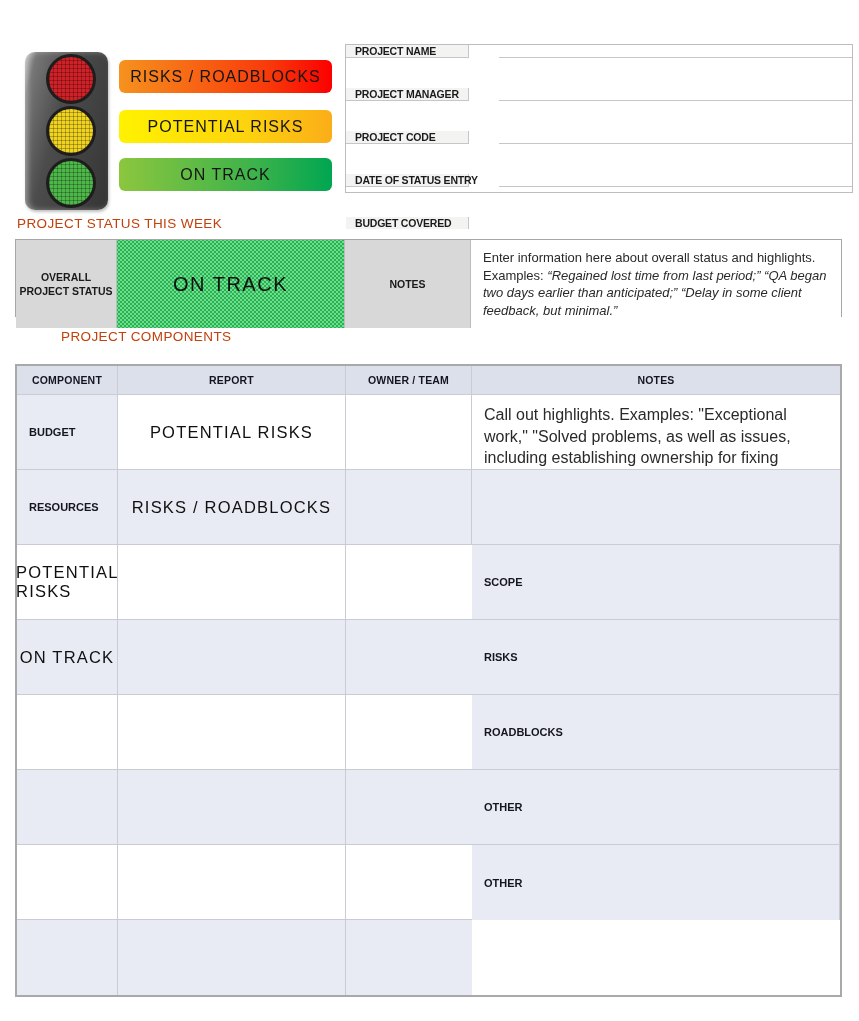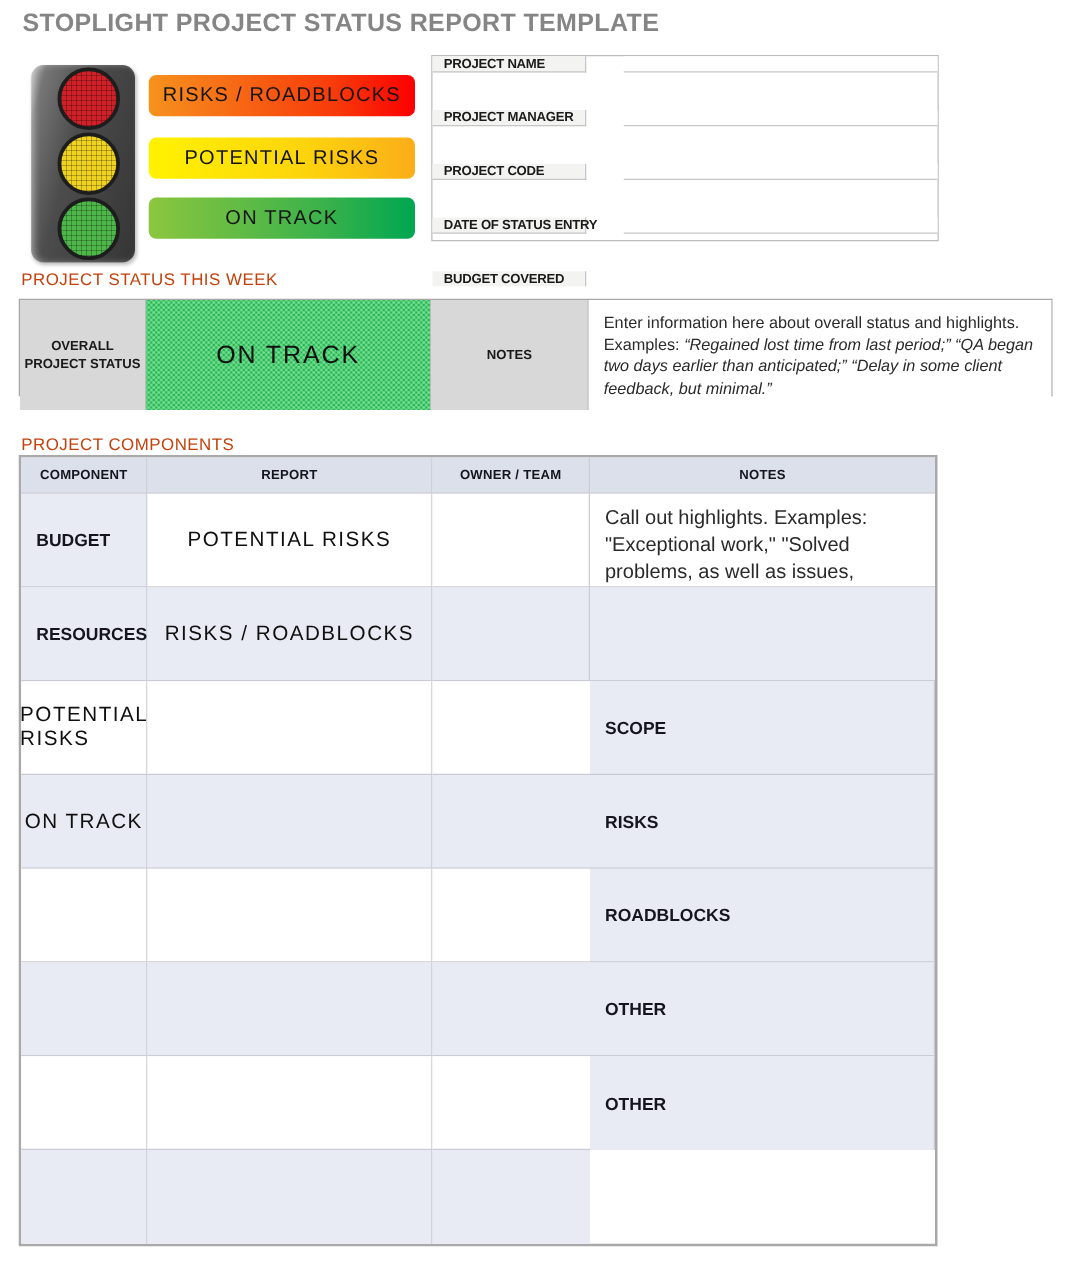--- a/index.html
+++ b/index.html
@@ -41,38 +41,38 @@
     position:absolute; left:0; width:213px; height:33px; border-radius:6px;
     display:flex; align-items:center; justify-content:center;
     font-size:16px; letter-spacing:1px; color:#151515;
   }
   .banner-red    { top:0;    background:linear-gradient(90deg,#f6921e 0%,#f83a0a 70%,#fb0000 100%); }
   .banner-yellow { top:50px; background:linear-gradient(90deg,#fff200 0%,#fdd30d 60%,#fbad18 100%); }
   .banner-green  { top:98px; background:linear-gradient(90deg,#8cc63e 0%,#3bb24b 65%,#00a651 100%); }
 
   
   .info-table {
-    position:absolute; left:345px; top:44px; width:406px; height:149px;
+    position:absolute; left:345px; top:44px; width:508px; height:149px;
     display:grid; grid-template-columns:123px 1fr; grid-auto-rows:1fr;
     border:1px solid #bdbdbd; background:#fff;gap:30px;
   }
   .info-label {
     background:#f3f3f2; border-right:1px solid #c6c6c6; border-bottom:1px solid #c6c6c6;
     display:flex; align-items:center; padding-left:9px;
     font-size:10.5px; font-weight:bold; letter-spacing:-0.2px; white-space:nowrap; color:#1a1a1a;
   }
   .info-value { background:#fff; border-bottom:1px solid #c6c6c6; }
   .info-table .last { border-bottom:none; }
 
   
   .section-heading {
     position:absolute; left:17px; font-size:13.5px; color:#c2410c; letter-spacing:0.4px;
   }
   .h-status { top:216px; }
-  .h-components { top:348px; }
+  .h-components { top:329px;margin-left:44px; }
 
   
   .halftone {
     background-image:
       radial-gradient(var(--dot) 1px, transparent 1.35px),
       radial-gradient(var(--dot) 1px, transparent 1.35px);
     background-size:4px 4px, 4px 4px; background-position:0 0, 2px 2px;
   }
   [data-status="green"]  { --dot:#6fdd90; background-color:#29b350; }
   [data-status="yellow"] { --dot:#ffeb99; background-color:#ffd103; }
@@ -93,50 +93,49 @@
     display:flex; align-items:center; justify-content:center;
     font-size:20px; letter-spacing:1.5px; color:#101010; border-right:1px solid #bdbdbd;
   }
   .status-notes-cell {
     background:#fff; padding:9px 12px; font-size:13px; line-height:1.35; color:#2a2a2a;
   }
   .status-notes-cell .ex { font-style:italic; }
 
   
   .components-table {
-    position:absolute; left:15px; top:364px; width:735px;
+    position:absolute; left:15px; top:364px; width:827px;
     display:grid; grid-template-columns:101px 228px 126px 1fr;
     grid-template-rows:29px repeat(8, 75px);
     border:2px solid #a9a9a9; background:#fff;
   }
   .c-cell { border-right:1px solid #c9ccd4; border-bottom:1px solid #c9ccd4; }
   .c-cell.lastcol { border-right:none; }
   .c-cell.lastrow { border-bottom:none; }
   .c-header {
     background:#dce0ea; display:flex; align-items:center; justify-content:center;
     font-size:10.5px; font-weight:bold; color:#15151f; letter-spacing:0.2px;
   }
   .c-component {
     background:#e9ebf4; display:flex; align-items:center; padding-left:12px;
-    font-size:14px; font-weight:bold; color:#15151f;
+    font-size:11px; font-weight:bold; color:#15151f;
   }
   .row-alt { background:#e9ebf4; }
   .row-plain { background:#ffffff; }
   .c-status {
     display:flex; align-items:center; justify-content:center;
     font-size:16.5px; letter-spacing:1.2px; color:#101010;
   }
   .c-notes { padding:9px 12px; font-size:16px; line-height:1.35; color:#2a2a2a; display:block; }
 </style>
 </head>
 <body>
 
 <div class="page">
 
-  <div class="page-title">STOPLIGHT PROJECT STATUS REPORT TEMPLATE</div>
 
   <div class="stoplight">
     <div class="light red"></div>
     <div class="light yellow"></div>
     <div class="light green"></div>
   </div>
 
   <div class="legend">
     <div class="banner banner-red">RISKS / ROADBLOCKS</div>
     <div class="banner banner-yellow">POTENTIAL RISKS</div>

